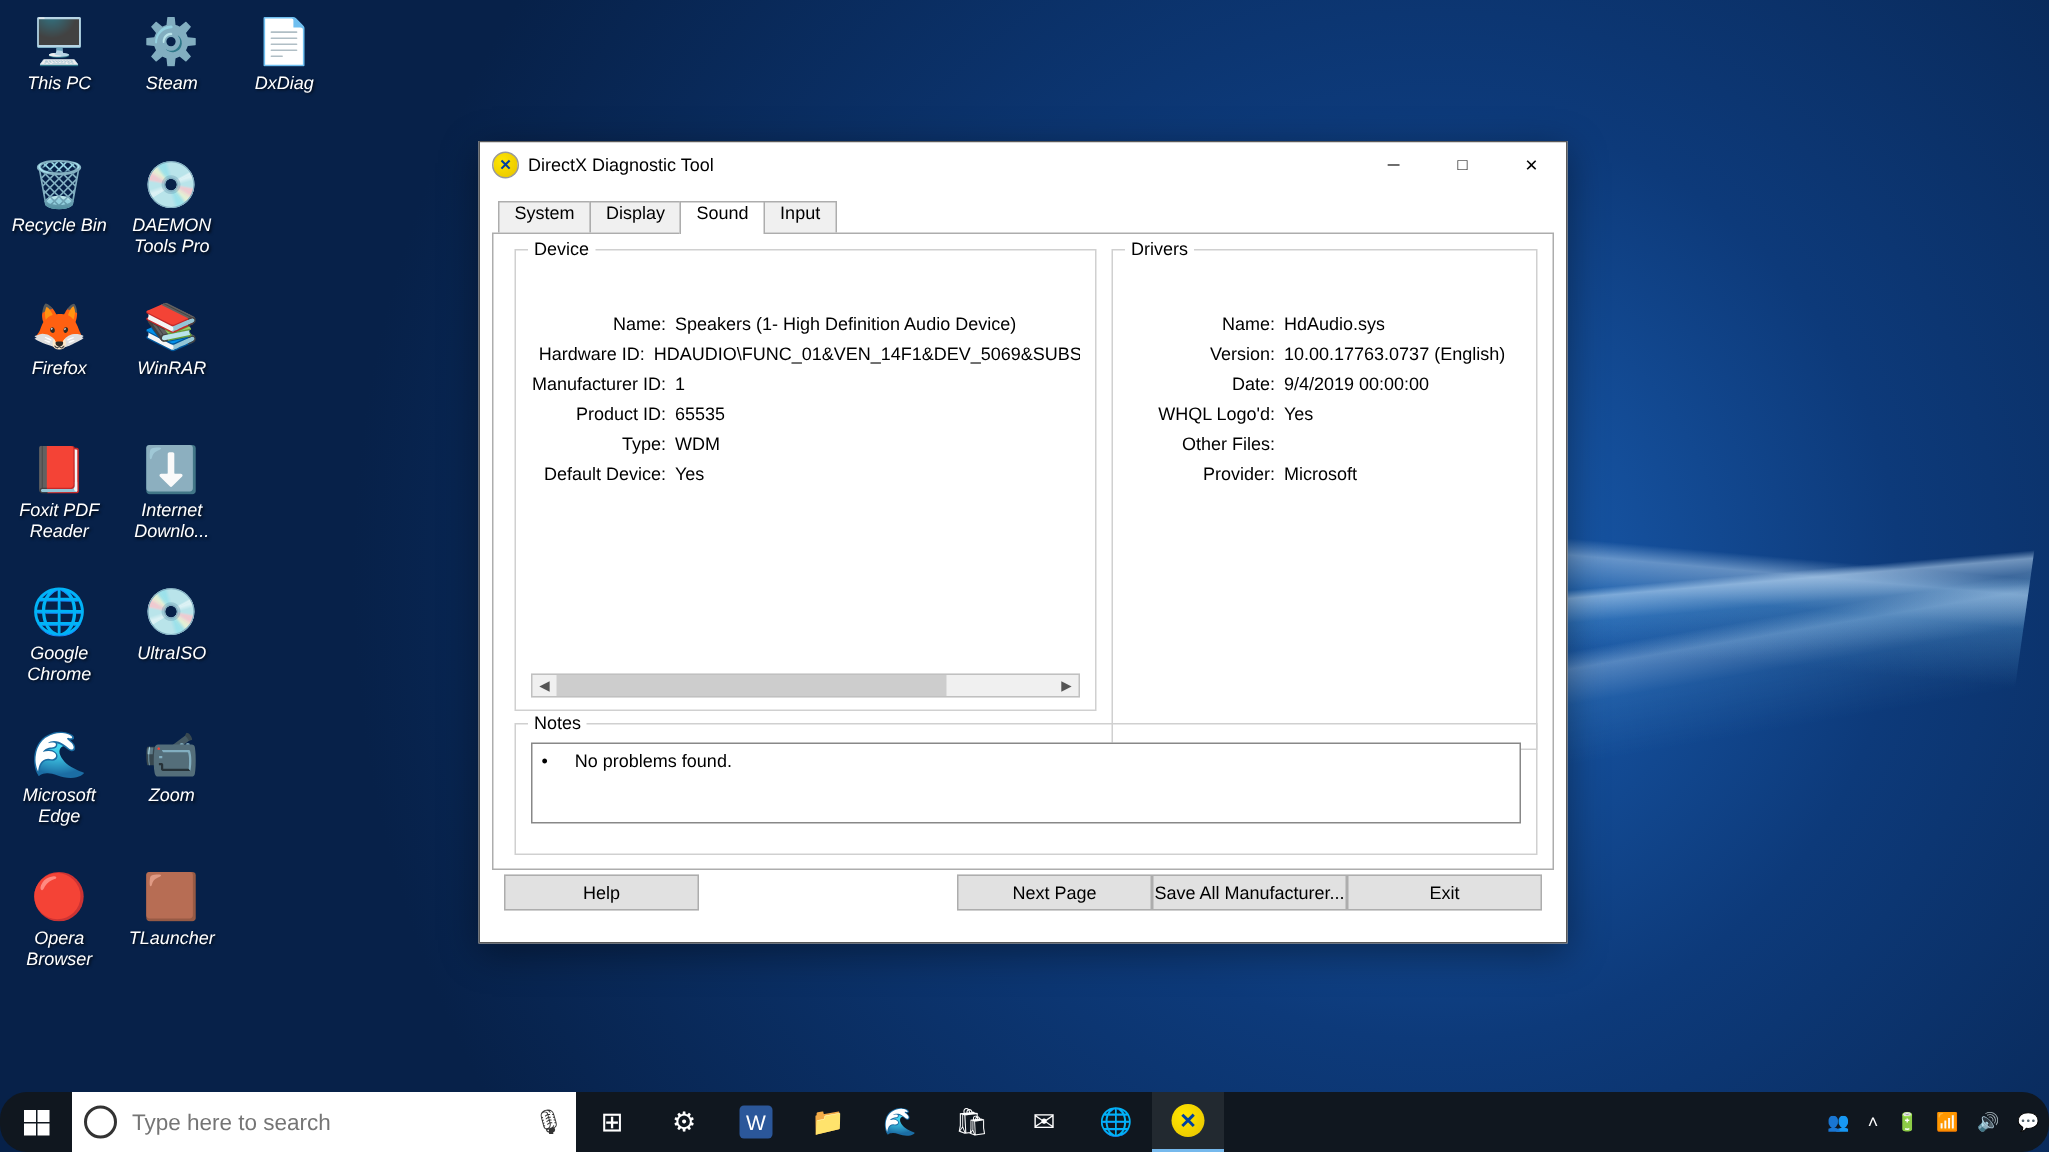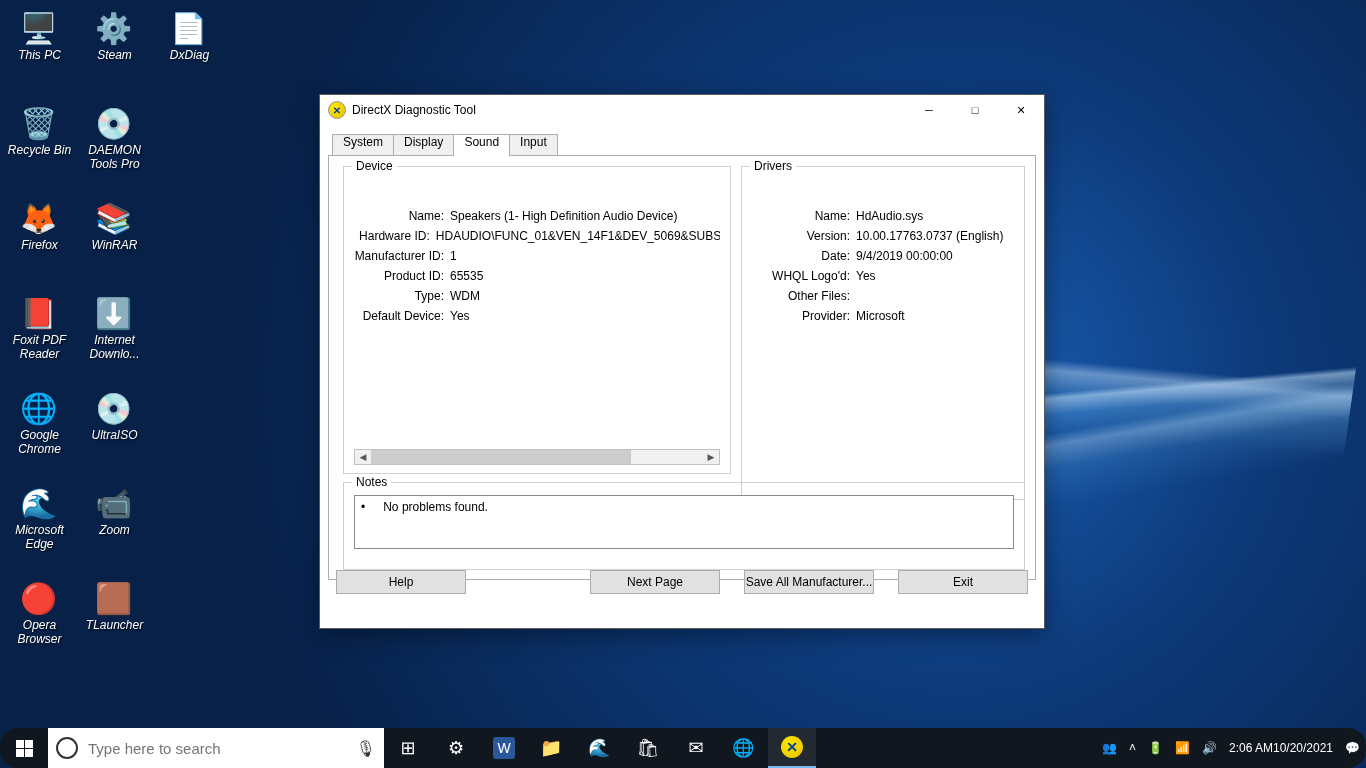--- a/index.html
+++ b/index.html
@@ -44,21 +44,21 @@
 .fs-notes { left: 14px; top: 326px; width: 682px; height: 88px; }
 .kv { display: flex; font-size: 12px; margin-top: 6px; }
 .kv .k { width: 98px; text-align: right; margin-right: 6px; }
 .kv .v { white-space: nowrap; overflow: hidden; }
 .fs-device .kv .k { width: 90px; }
 .scrollbar { position: absolute; left: 10px; right: 10px; bottom: 8px; height: 16px; border: 1px solid #c0c0c0; background: #f0f0f0; display: flex; align-items: center; }
 .sb-arrow { width: 16px; height: 14px; display: flex; align-items: center; justify-content: center; font-size: 9px; color: #555; cursor: pointer; }
 .sb-track { flex: 1; height: 14px; position: relative; }
 .sb-thumb { position: absolute; left: 0; width: 260px; height: 14px; background: #cdcdcd; }
 .notes-box { border: 1px solid #888; background: #fff; height: 54px; padding: 4px 6px; font-size: 12px; margin-top: 4px; }
-.buttons { position: absolute; left: 8px; right: 8px; bottom: 26px; display: flex; gap: 24px; }
+.buttons { position: absolute; left: 8px; right: 8px; bottom: 13px; display: flex; gap: 0; }
 .btn { border: 1px solid #adadad; background: #e1e1e1; font-size: 12px; height: 24px; width: 130px; cursor: pointer; }
 .btn-help { width: 130px; }
 .buttons .gap { flex: 1; }
 
 .taskbar { position: absolute; left: 0; right: 0; bottom: 0; height: 40px; background: #10171f; display: flex; align-items: center; border-radius: 18px; }
 .start { width: 48px; height: 40px; display: flex; align-items: center; justify-content: center; cursor: pointer; }
 .winlogo { display: grid; grid-template-columns: 8px 8px; grid-template-rows: 8px 8px; gap: 1px; }
 .winlogo span { background: #fff; }
 .searchbox { width: 336px; height: 40px; background: #fff; display: flex; align-items: center; padding: 0 8px; }
 .searchbox .sicon { width: 22px; height: 22px; border: 2px solid #333; border-radius: 50%; margin-right: 10px; }
@@ -293,21 +293,17 @@
       </div>
     <div class="ti">
         <span>🔋</span>
       </div>
     <div class="ti">
         <span>📶</span>
       </div>
     <div class="ti">
         <span>🔊</span>
       </div>
-    <div class="ti clock">
-      <div>2:06 AM</div>
-      <div>10/20/2021</div>
-    </div>
     <div class="ti">
         <span>💬</span>
       </div>
   </div>
 </div>
 
 </body></html>

